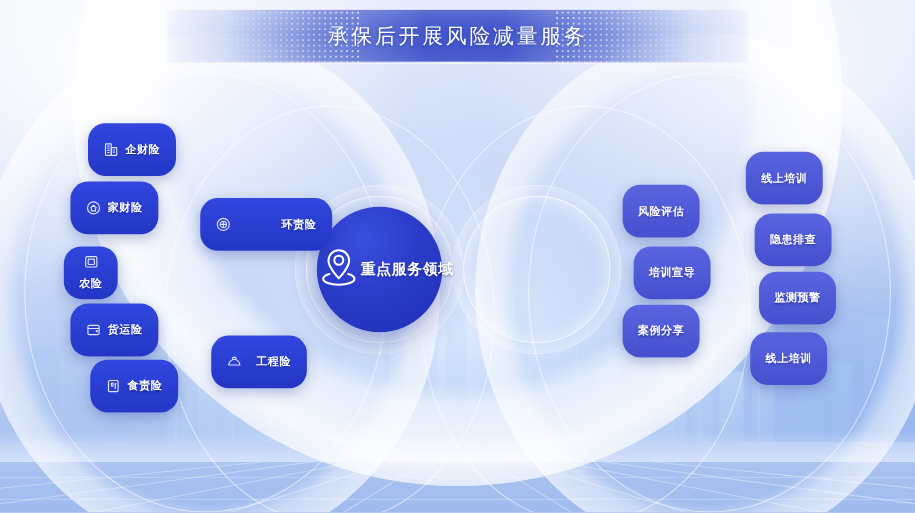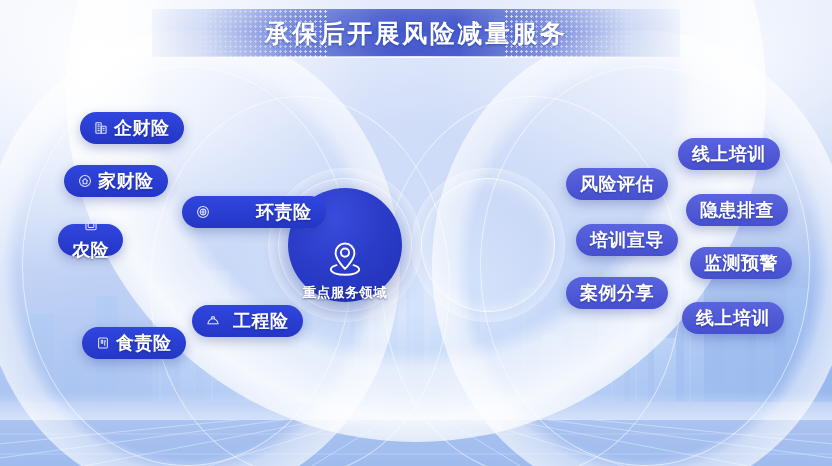--- a/index.html
+++ b/index.html
@@ -117,21 +117,21 @@
   .banner-dots.right { right:46px;
     -webkit-mask-image:linear-gradient(270deg, rgba(0,0,0,.15), rgba(0,0,0,1));
     mask-image:linear-gradient(270deg, rgba(0,0,0,.15), rgba(0,0,0,1)); }
   .banner-sheen {
     position:absolute; left:0; top:0; width:528px; height:48px;
     background:linear-gradient(180deg, rgba(255,255,255,.18) 0%, rgba(255,255,255,0) 46%, rgba(255,255,255,.10) 100%);
     pointer-events:none;
   }
   .banner-title {
     position:relative; z-index:3;
-    color:#ffffff; font-size:25px; font-weight:bold;
+    color:#ffffff; font-size:19px; font-weight:normal;
     letter-spacing:2.5px; white-space:nowrap;
     text-shadow:0 1px 3px rgba(20,36,120,.55), 0 0 10px rgba(140,170,255,.5);
     text-align:center;
   }
   .banner-edge {
     position:absolute; height:2px; left:120px; width:592px;
     background:linear-gradient(90deg, rgba(255,255,255,0), rgba(255,255,255,.85), rgba(255,255,255,0));
   }
   .banner-edge.top { top:56px; }
 
@@ -142,40 +142,40 @@
     border:1px solid rgba(255,255,255,.75);
     box-shadow:0 0 18px rgba(255,255,255,.5) inset;
   }
   .ring-l { left:278px; top:178px; width:134px; height:134px; }
   .ring-r { left:421px; top:178px; width:134px; height:134px; }
   .ring-outer-l { left:268px; top:168px; width:154px; height:154px; border-color:rgba(255,255,255,.4); }
   .ring-outer-r { left:411px; top:168px; width:154px; height:154px; border-color:rgba(255,255,255,.4); }
 
   .hub {
     position:absolute; width:114px; height:114px; border-radius:50%;
-    display:flex; flex-direction:column; align-items:center; justify-content:flex-end;
+    display:flex; flex-direction:row; align-items:center; justify-content:space-between;
     box-shadow:0 8px 26px rgba(30,45,140,.38);
   }
   .hub-left  { left:288px; top:188px;
     background:radial-gradient(circle at 38% 26%, #3a4ddd 0%, #2b3cc9 45%, #1f2fb4 100%); }
   .hub-right { left:431px; top:188px;
     background:radial-gradient(circle at 38% 26%, #5f6ae6 0%, #4b56d8 48%, #3c47cc 100%); }
   .hub-icon { width:40px; height:40px; margin-bottom:6px; }
   .hub-label {
     color:#fff; font-size:13.5px; font-weight:bold; letter-spacing:.6px; white-space:nowrap;
     text-shadow:0 1px 2px rgba(10,22,90,.5);
   }
 
   
   .pill {
     position:absolute;
     display:flex; align-items:center; justify-content:center; gap:6px;
-    height:32px; padding:0 14px;
+    height:48px; padding:0 14px;
     border-radius:16px;
-    color:#fff; font-size:18px; font-weight:bold; white-space:nowrap;
+    color:#fff; font-size:10px; font-weight:bold; white-space:nowrap;
     letter-spacing:.5px;
     box-shadow:0 4px 12px rgba(34,52,140,.3);
     text-shadow:0 1px 2px rgba(12,26,90,.45);
   }
   .pill.dark {
     background:linear-gradient(180deg,#3046dd 0%, #2336c6 100%);
   }
   .pill.light {
     background:linear-gradient(180deg,#5a64df 0%, #4650cf 100%);
   }
@@ -342,34 +342,44 @@
   <div class="pill dark" style="left:58px; top:224px;flex-direction:column;">
     <span>
       <svg width="14" height="14" viewBox="0 0 16 16" fill="none" stroke="#dfe6ff" stroke-width="1.2" stroke-linejoin="round">
         <rect x="2.2" y="2.6" width="11.6" height="10.8" rx="1.4"></rect>
         <rect x="4.8" y="5.2" width="6.4" height="5.6" rx="0.7"></rect>
       </svg>
     </span>
     <span>农险</span>
   </div>
 
+  <div class="pill dark" style="left:64px; top:276px;">
+    <span>
+      <svg width="14" height="14" viewBox="0 0 16 16" fill="none" stroke="#dfe6ff" stroke-width="1.2" stroke-linejoin="round">
+        <rect x="2.2" y="3.2" width="11.6" height="9.6" rx="1.3"></rect>
+        <path d="M2.2 6.4h11.6"></path>
+        <path d="M10.2 9.2h2.4M11.4 8v2.4"></path>
+      </svg>
+    </span>
+    <span>货运险</span>
+  </div>
 
   <div class="pill dark" style="left:82px; top:327px;">
     <span>
       <svg width="14" height="14" viewBox="0 0 16 16" fill="none" stroke="#dfe6ff" stroke-width="1.2" stroke-linejoin="round">
         <rect x="3" y="2.2" width="10" height="11.6" rx="1.3"></rect>
         <path d="M6 4.8v3.4M6 4.8h1.7v3.4H6"></path>
         <path d="M10 4.8v6.4M10.6 4.8c0 1.6-.6 2.2-.6 2.2"></path>
       </svg>
     </span>
     <span>食责险</span>
   </div>
 
 
-  <div class="pill dark" style="left:182px; top:196px;gap:46px;">
+  <div class="pill dark" style="left:182px; top:180px;gap:46px;">
     <span>
       <svg width="14" height="14" viewBox="0 0 16 16" fill="none" stroke="#dfe6ff" stroke-width="1.2" stroke-linejoin="round">
         <circle cx="8" cy="8" r="6.2"></circle>
         <circle cx="8" cy="8" r="3.3"></circle>
         <path d="M8 4.7v6.6M4.7 8h6.6"></path>
       </svg>
     </span>
     <span>环责险</span>
   </div>
 

